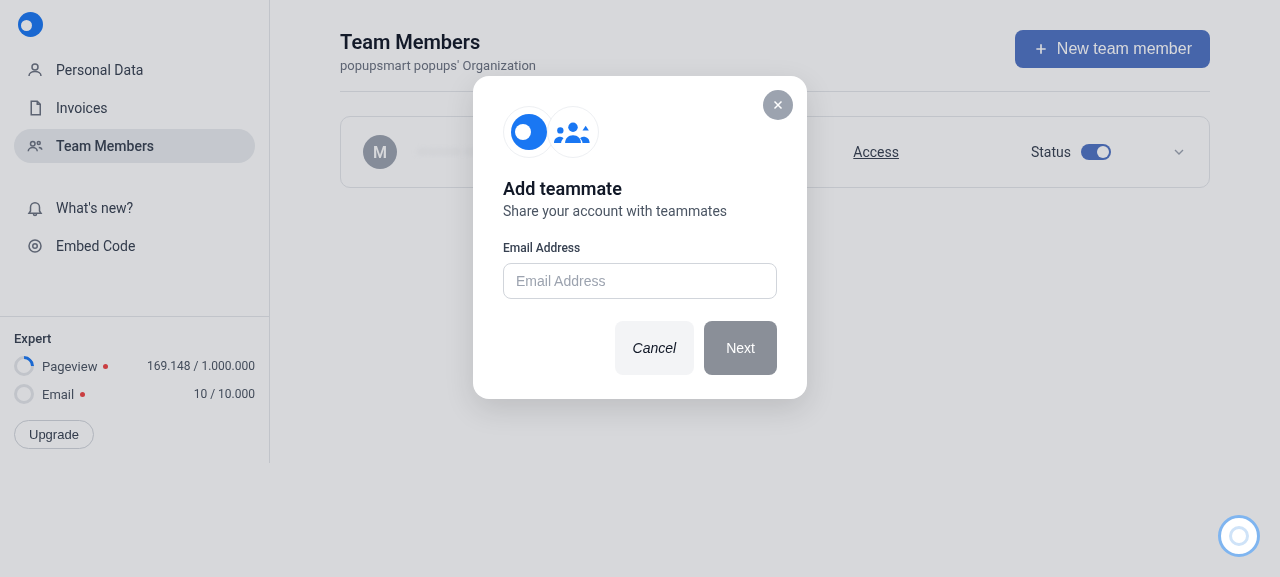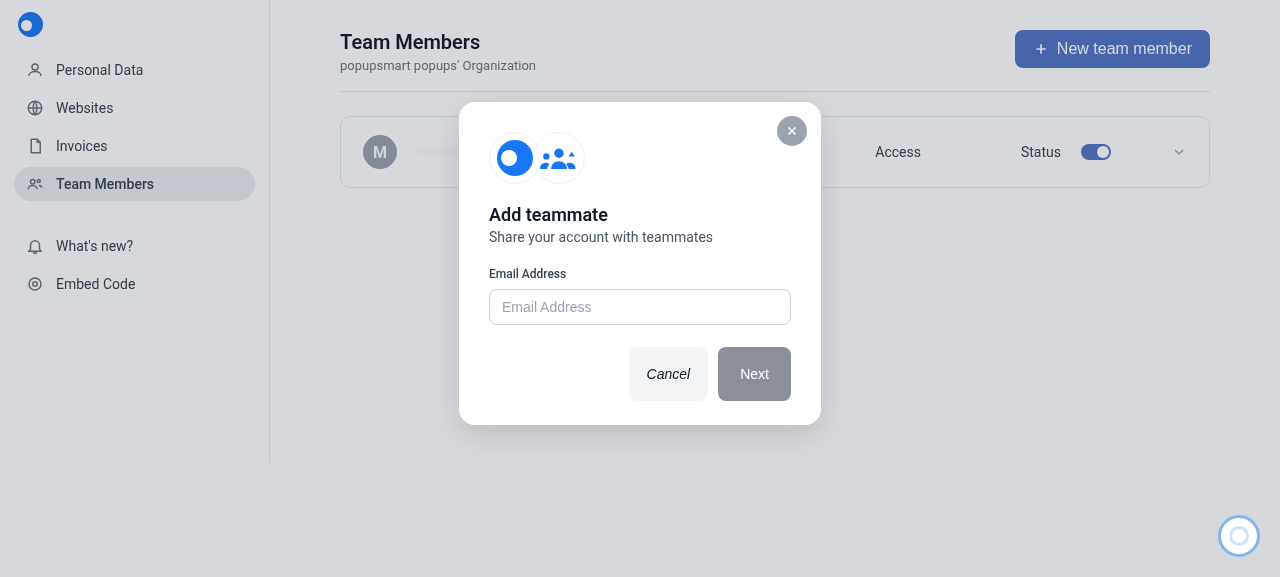--- a/index.html
+++ b/index.html
@@ -29,29 +29,29 @@
 .main { position:absolute; left:270px; top:0; right:0; height:577px; padding:30px 70px 0; }
 .main-header { display:flex; justify-content:space-between; align-items:flex-start; border-bottom:1px solid #e5e7eb; padding-bottom:18px; }
 .main-title { font-size:20px; font-weight:600; color:#111827; }
 .main-sub { font-size:13px; color:#6b7280; margin-top:4px; }
 .new-btn { display:flex; align-items:center; gap:8px; background:#4f73c4; color:#fff; border:none; border-radius:8px; padding:10px 18px; font-size:16px; font-weight:500; cursor:pointer; }
 .plus-svg { width:16px; height:16px; }
 
 .member-row { margin-top:24px; border:1px solid #e5e7eb; border-radius:10px; padding:18px 22px; display:flex; align-items:center; gap:20px; }
 .avatar { width:34px; height:34px; border-radius:50%; background:#9ca3af; color:#fff; display:flex; align-items:center; justify-content:center; font-weight:600; }
 .member-name { flex:1; color:#d1d5db; filter:blur(3px); font-size:14px; }
-.access-lbl { color:#374151; font-size:14px; margin-right:80px; }
-.status-wrap { display:flex; align-items:center; gap:20px; font-size:14px; color:#374151; }
+.access-lbl { color:#374151; font-size:14px; margin-right:112px;text-decoration:underline; }
+.status-wrap { display:flex; align-items:center; gap:10px; font-size:14px; color:#374151; }
 .toggle { width:30px; height:16px; background:#4f73c4; border-radius:8px; position:relative; }
 .toggle::after { content:""; position:absolute; width:12px; height:12px; background:#fff; border-radius:50%; top:2px; right:2px; }
 .chevron { width:16px; height:16px; color:#9ca3af; margin-left:40px; }
 
 .overlay { position:absolute; inset:0; background:rgba(31,41,55,0.18); }
 
-.modal { position:absolute; left:50%; top:102px; transform:translateX(-50%); width:362px; background:#fff; border-radius:16px; padding:30px 30px 24px; box-shadow:0 10px 30px rgba(0,0,0,0.12); }
+.modal { position:absolute; left:50%; top:76px; transform:translateX(-50%); width:334px; background:#fff; border-radius:16px; padding:30px 30px 24px; box-shadow:0 10px 30px rgba(0,0,0,0.12); }
 .close-btn { position:absolute; top:14px; right:14px; width:30px; height:30px; border-radius:50%; background:#9ca3af; border:none; color:#fff; display:flex; align-items:center; justify-content:center; cursor:pointer; }
 .modal-icons { display:flex; align-items:center; }
 .icon-circ { width:52px; height:52px; border-radius:50%; background:#fff; border:1px solid #eef0f3; display:flex; align-items:center; justify-content:center; }
 .icon-circ.two { margin-left:-8px; }
 .brand-big { width:36px; height:36px; border-radius:50%; background:#1977f3; position:relative; }
 .brand-big::after { content:""; position:absolute; width:16px; height:16px; background:#fff; border-radius:50%; left:4px; top:10px; }
 .people-svg { color:#1977f3; width:38px; height:26px; }
 .modal-title { font-size:18px; font-weight:600; margin-top:20px; color:#111827; }
 .modal-sub { font-size:14px; color:#4b5563; margin-top:4px; }
 .field-label { font-size:12px; font-weight:500; color:#374151; margin-top:22px; }
@@ -77,29 +77,20 @@
         <svg viewBox="0 0 24 24" width="18" height="18" fill="none" stroke="currentColor" stroke-width="2">
             <circle cx="12" cy="8" r="4"></circle>
             <path d="M4 20c0-4 4-6 8-6s8 2 8 6"></path>
           </svg>
       </span>
       <span>Personal Data</span>
     </div>
     <div class="nav-item">
       <span class="nav-icon">
         <svg viewBox="0 0 24 24" width="18" height="18" fill="none" stroke="currentColor" stroke-width="2">
-            <circle cx="12" cy="12" r="9"></circle>
-            <path d="M3 12h18M12 3c3 3 3 15 0 18M12 3c-3 3-3 15 0 18"></path>
-          </svg>
-      </span>
-      <span>Websites</span>
-    </div>
-    <div class="nav-item">
-      <span class="nav-icon">
-        <svg viewBox="0 0 24 24" width="18" height="18" fill="none" stroke="currentColor" stroke-width="2">
             <path d="M7 3h8l4 4v14H7z"></path>
             <path d="M15 3v4h4"></path>
           </svg>
       </span>
       <span>Invoices</span>
     </div>
     <div class="nav-item active">
       <span class="nav-icon">
         <svg viewBox="0 0 24 24" width="18" height="18" fill="none" stroke="currentColor" stroke-width="2">
             <circle cx="9" cy="9" r="3"></circle>
@@ -124,20 +115,40 @@
       <span class="nav-icon">
         <svg viewBox="0 0 24 24" width="18" height="18" fill="none" stroke="currentColor" stroke-width="2">
             <circle cx="12" cy="12" r="8"></circle>
             <circle cx="12" cy="12" r="3"></circle>
           </svg>
       </span>
       <span>Embed Code</span>
     </div>
   </div>
 
+  <div class="usage-sec">
+    <div class="usage-title">Expert</div>
+    <div class="usage-row">
+      <div class="usage-circ pv"></div>
+      <div class="usage-label">
+        <span>Pageview</span>
+        <span class="dot-red"></span>
+      </div>
+      <div class="usage-val">169.148 / 1.000.000</div>
+    </div>
+    <div class="usage-row">
+      <div class="usage-circ"></div>
+      <div class="usage-label">
+        <span>Email</span>
+        <span class="dot-red"></span>
+      </div>
+      <div class="usage-val">10 / 10.000</div>
+    </div>
+    <button class="upgrade-btn">Upgrade</button>
+  </div>
 </div>
 
 <div class="main">
   <div class="main-header">
     <div>
       <div class="main-title">Team Members</div>
       <div class="main-sub">popupsmart popups' Organization</div>
     </div>
     <button class="new-btn">
       <svg class="plus-svg" viewBox="0 0 24 24" fill="none" stroke="currentColor" stroke-width="2.5">

